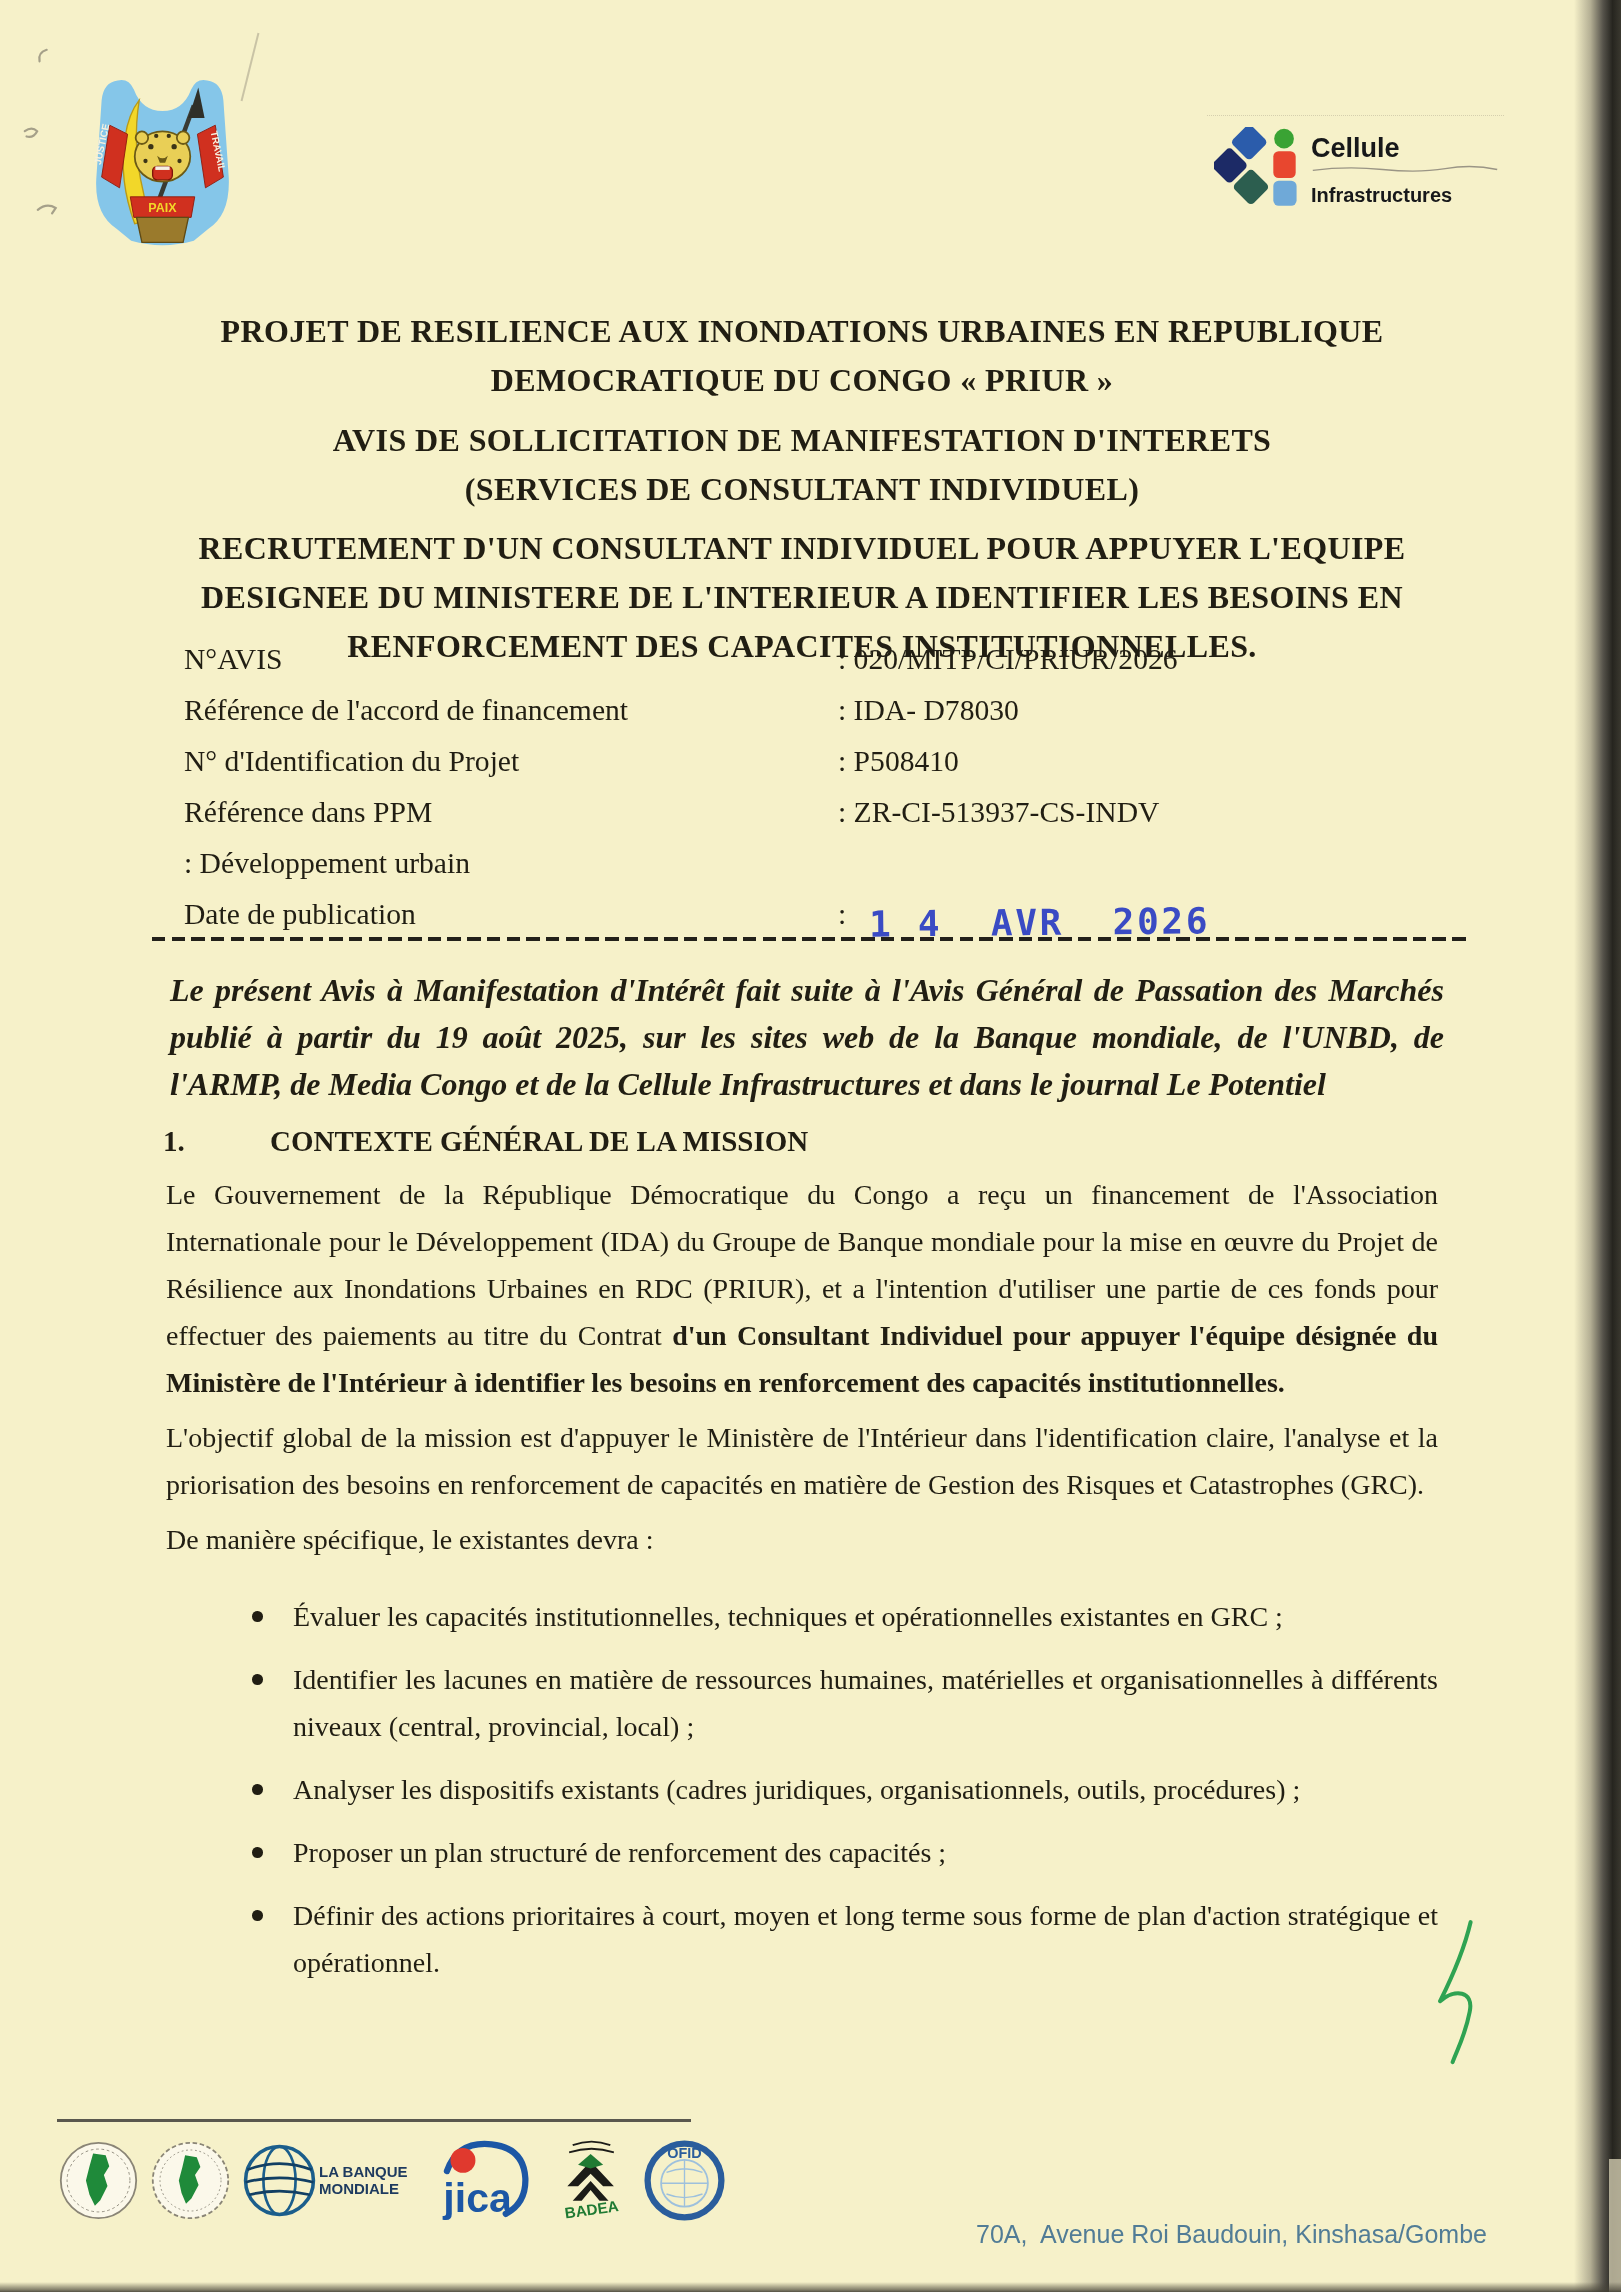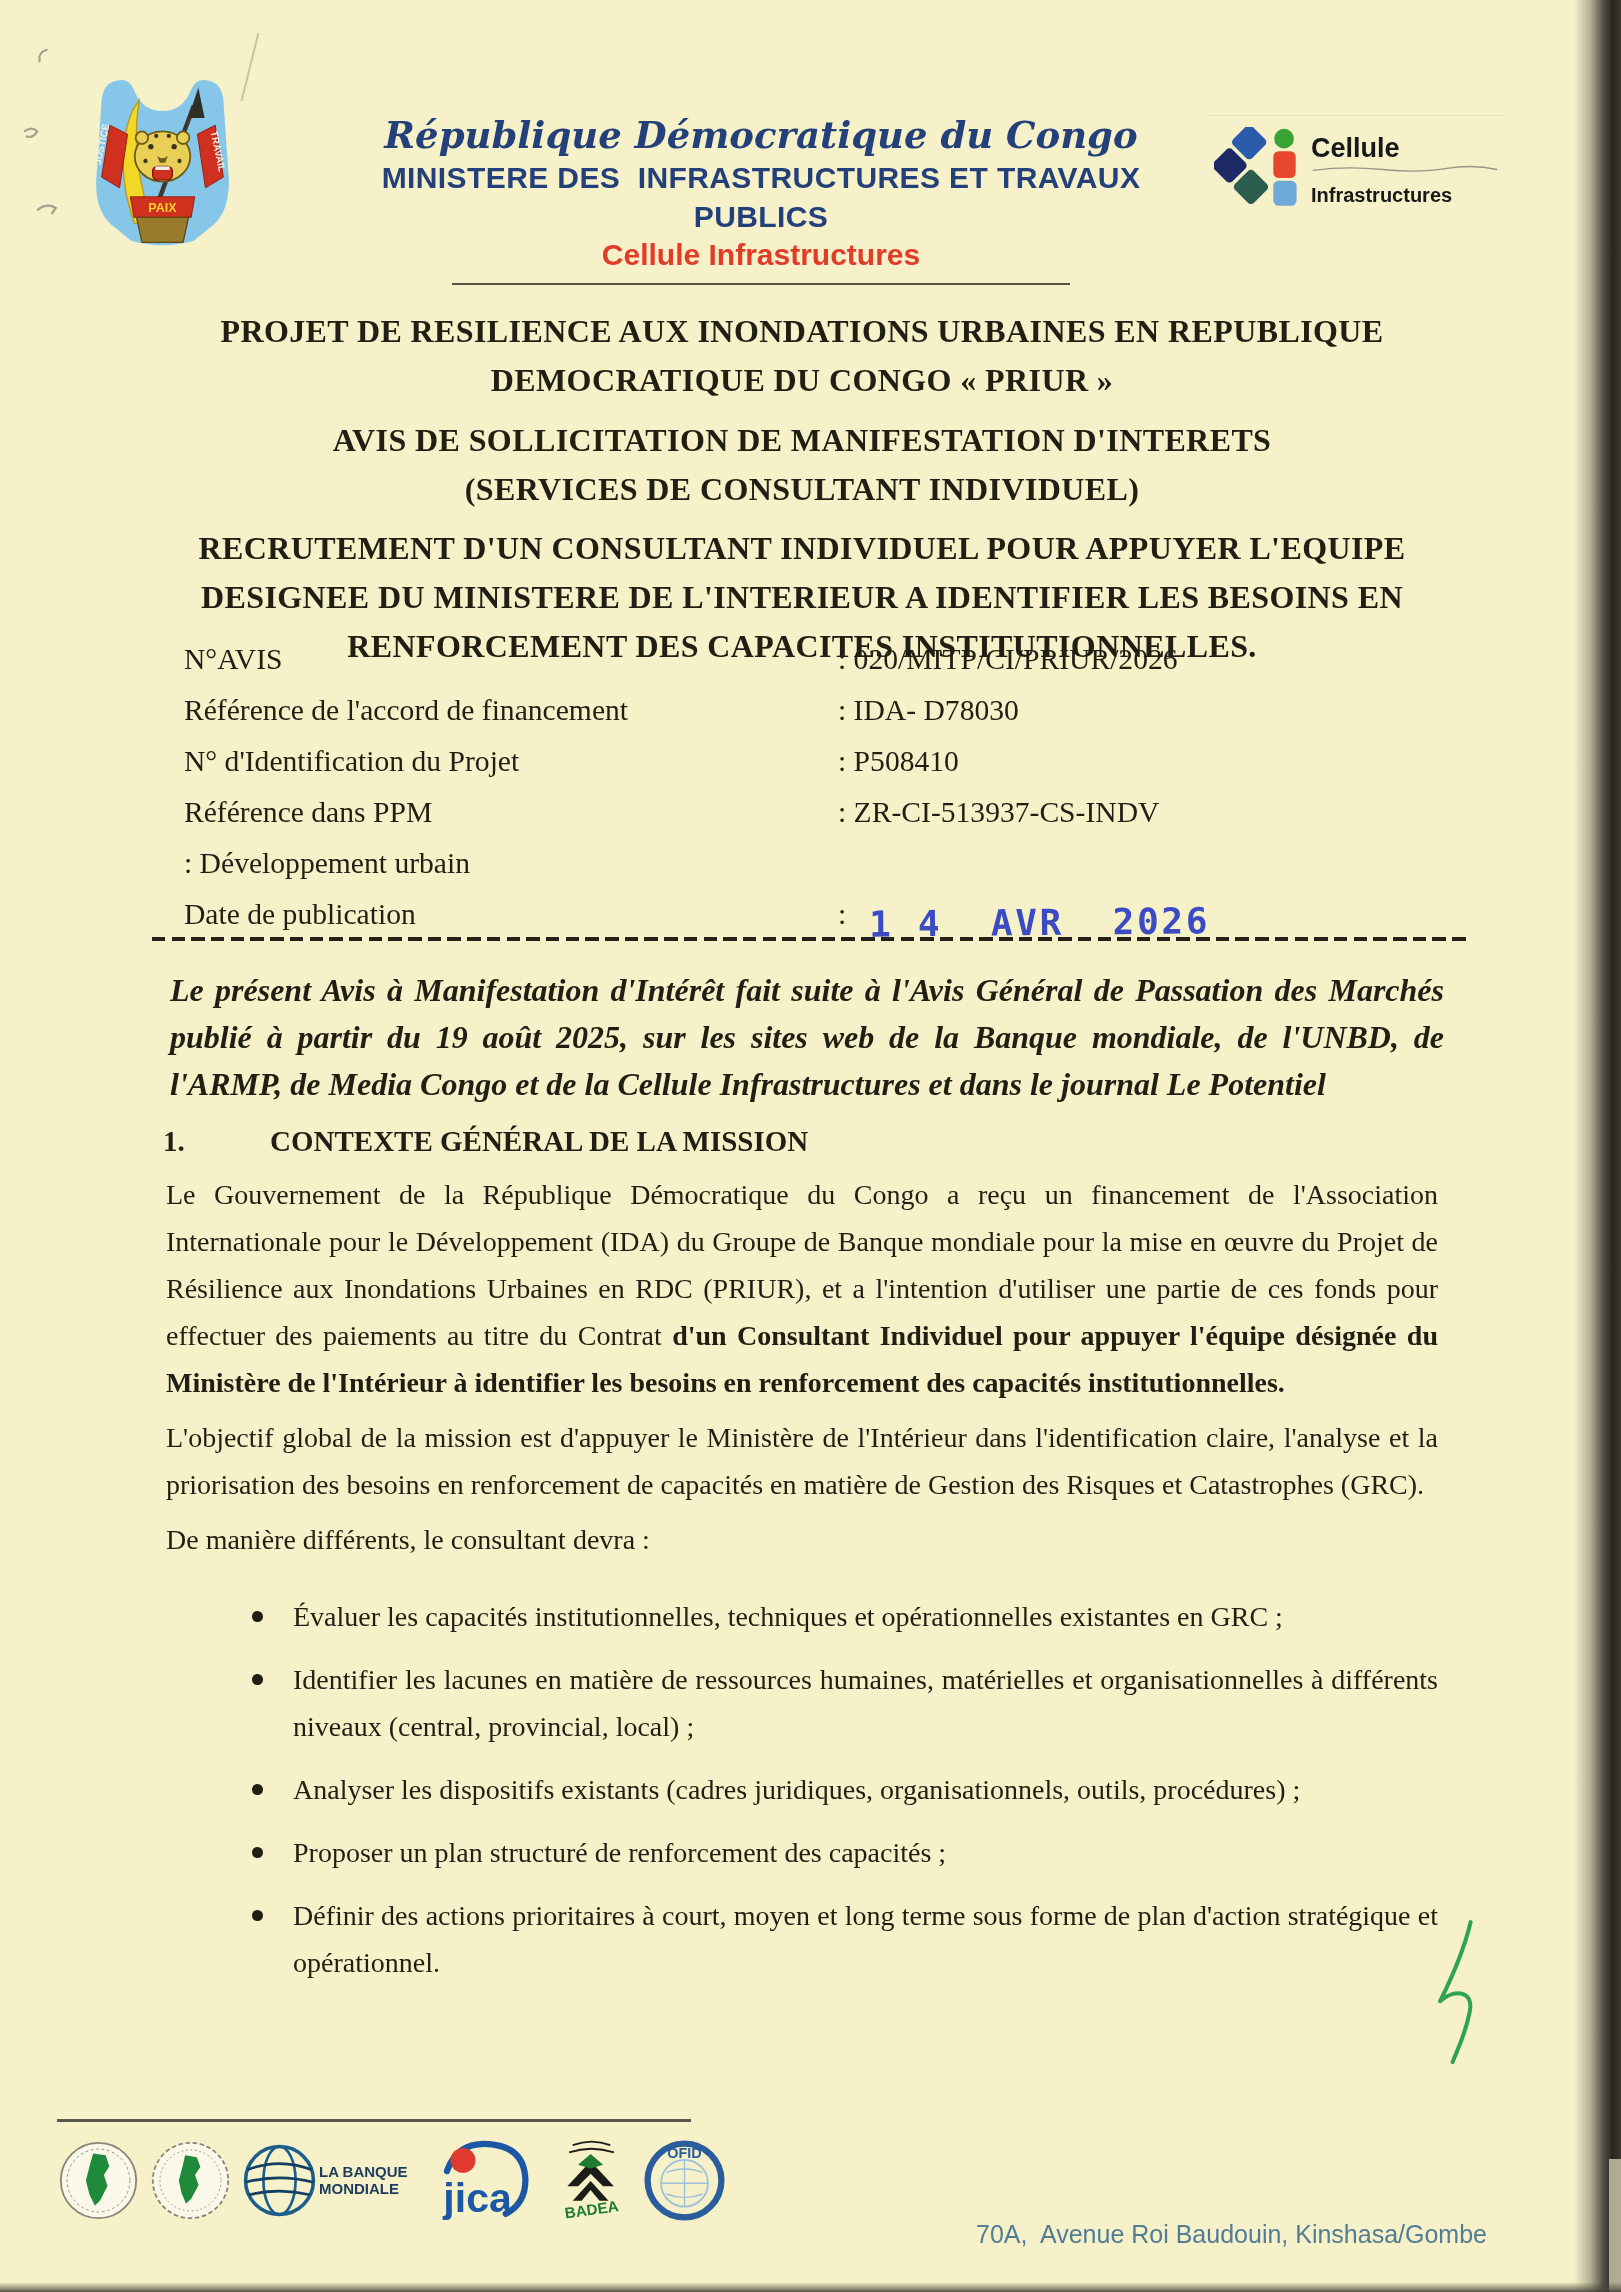--- a/index.html
+++ b/index.html
@@ -108,26 +108,20 @@
     <rect x="73" y="104" width="16" height="4" fill="#f5efe2"></rect>
     <path d="M22,58 L42,68 L33,128 L13,116 Z" style="fill:var(--arms_red,#d0301f)" stroke="#8e1a0c" stroke-width="1"></path>
     <path d="M140,58 L120,68 L129,128 L149,116 Z" style="fill:var(--arms_red,#d0301f)" stroke="#8e1a0c" stroke-width="1"></path>
     <path d="M45,138 L117,138 L113,161 L49,161 Z" style="fill:var(--arms_red,#d0301f)" stroke="#8e1a0c" stroke-width="1"></path>
     <path d="M52,161 L110,161 L104,189 L58,189 Z" style="fill:var(--arms_brown,#9a7a2c)" stroke="#5f4a15" stroke-width="1.5"></path>
     <text x="-98" y="33" transform="rotate(-78)" font-family="Liberation Sans,sans-serif" font-size="11" font-weight="bold" fill="#f7f1df">JUSTICE</text>
     <text x="81" y="155" text-anchor="middle" font-family="Liberation Sans,sans-serif" font-size="14" font-weight="bold" style="fill:var(--arms_yellow,#f2d729)">PAIX</text>
     <text x="92" y="-118" transform="rotate(78)" font-family="Liberation Sans,sans-serif" font-size="11" font-weight="bold" fill="#f7f1df">TRAVAIL</text>
   </svg>
 
-  <div class="header-center">
-    <div class="republic">République Démocratique du Congo</div>
-    <div class="ministry">MINISTERE DES  INFRASTRUCTURES ET TRAVAUX PUBLICS</div>
-    <div class="unit">Cellule Infrastructures</div>
-    <div class="header-rule"></div>
-  </div>
 
   <div class="ci-logo">
     <svg class="ci-mark" width="90" height="85" viewBox="0 0 100 95">
       <rect x="24" y="2" width="30" height="30" rx="5" transform="rotate(45 39 17)" style="fill:var(--ci_blue,#2b5cab)"></rect>
       <rect x="2" y="28" width="30" height="30" rx="5" transform="rotate(45 17 43)" style="fill:var(--ci_navy,#1c2a66)"></rect>
       <rect x="26" y="52" width="30" height="30" rx="5" transform="rotate(45 41 67)" style="fill:var(--ci_dgreen,#2c5e4f)"></rect>
       <circle cx="78" cy="13" r="11" style="fill:var(--ci_green,#3aa334)"></circle>
       <rect x="66" y="27" width="25" height="30" rx="6" style="fill:var(--ci_orange,#e8472f)"></rect>
       <rect x="66" y="60" width="26" height="28" rx="6" style="fill:var(--ci_lblue,#6fa9d8)"></rect>
     </svg>
@@ -188,21 +182,21 @@
   <div class="intro">Le présent Avis à Manifestation d'Intérêt fait suite à l'Avis Général de Passation des Marchés publié à partir du 19 août 2025, sur les sites web de la Banque mondiale, de l'UNBD, de l'ARMP, de Media Congo et de la Cellule Infrastructures et dans le journal Le Potentiel</div>
 
   <div class="section-heading">
     <span class="section-number">1.</span>
     <span class="section-title">CONTEXTE GÉNÉRAL DE LA MISSION</span>
   </div>
 
   <div class="body-text">
     <p><span>Le Gouvernement de la République Démocratique du Congo a reçu un financement de l'Association Internationale pour le Développement (IDA) du Groupe de Banque mondiale pour la mise en œuvre du Projet de Résilience aux Inondations Urbaines en RDC (PRIUR), et a l'intention d'utiliser une partie de ces fonds pour effectuer des paiements au titre du Contrat </span><span class="bold-run">d'un Consultant Individuel pour appuyer l'équipe désignée du Ministère de l'Intérieur à identifier les besoins en renforcement des capacités institutionnelles.</span></p>
     <p>L'objectif global de la mission est d'appuyer le Ministère de l'Intérieur dans l'identification claire, l'analyse et la priorisation des besoins en renforcement de capacités en matière de Gestion des Risques et Catastrophes (GRC).</p>
-    <p class="lead-in">De manière différents, le consultant devra :</p>
+    <p class="lead-in">De manière spécifique, le existantes devra :</p>
     <ul class="bullets">
       <li>Évaluer les capacités institutionnelles, techniques et opérationnelles existantes en GRC ;</li>
       <li>Identifier les lacunes en matière de ressources humaines, matérielles et organisationnelles à différents niveaux (central, provincial, local) ;</li>
       <li>Analyser les dispositifs existants (cadres juridiques, organisationnels, outils, procédures) ;</li>
       <li>Proposer un plan structuré de renforcement des capacités ;</li>
       <li>Définir des actions prioritaires à court, moyen et long terme sous forme de plan d'action stratégique et opérationnel.</li>
     </ul>
   </div>
 
   <svg class="pen-mark" width="63" height="157" viewBox="0 0 70 175">

